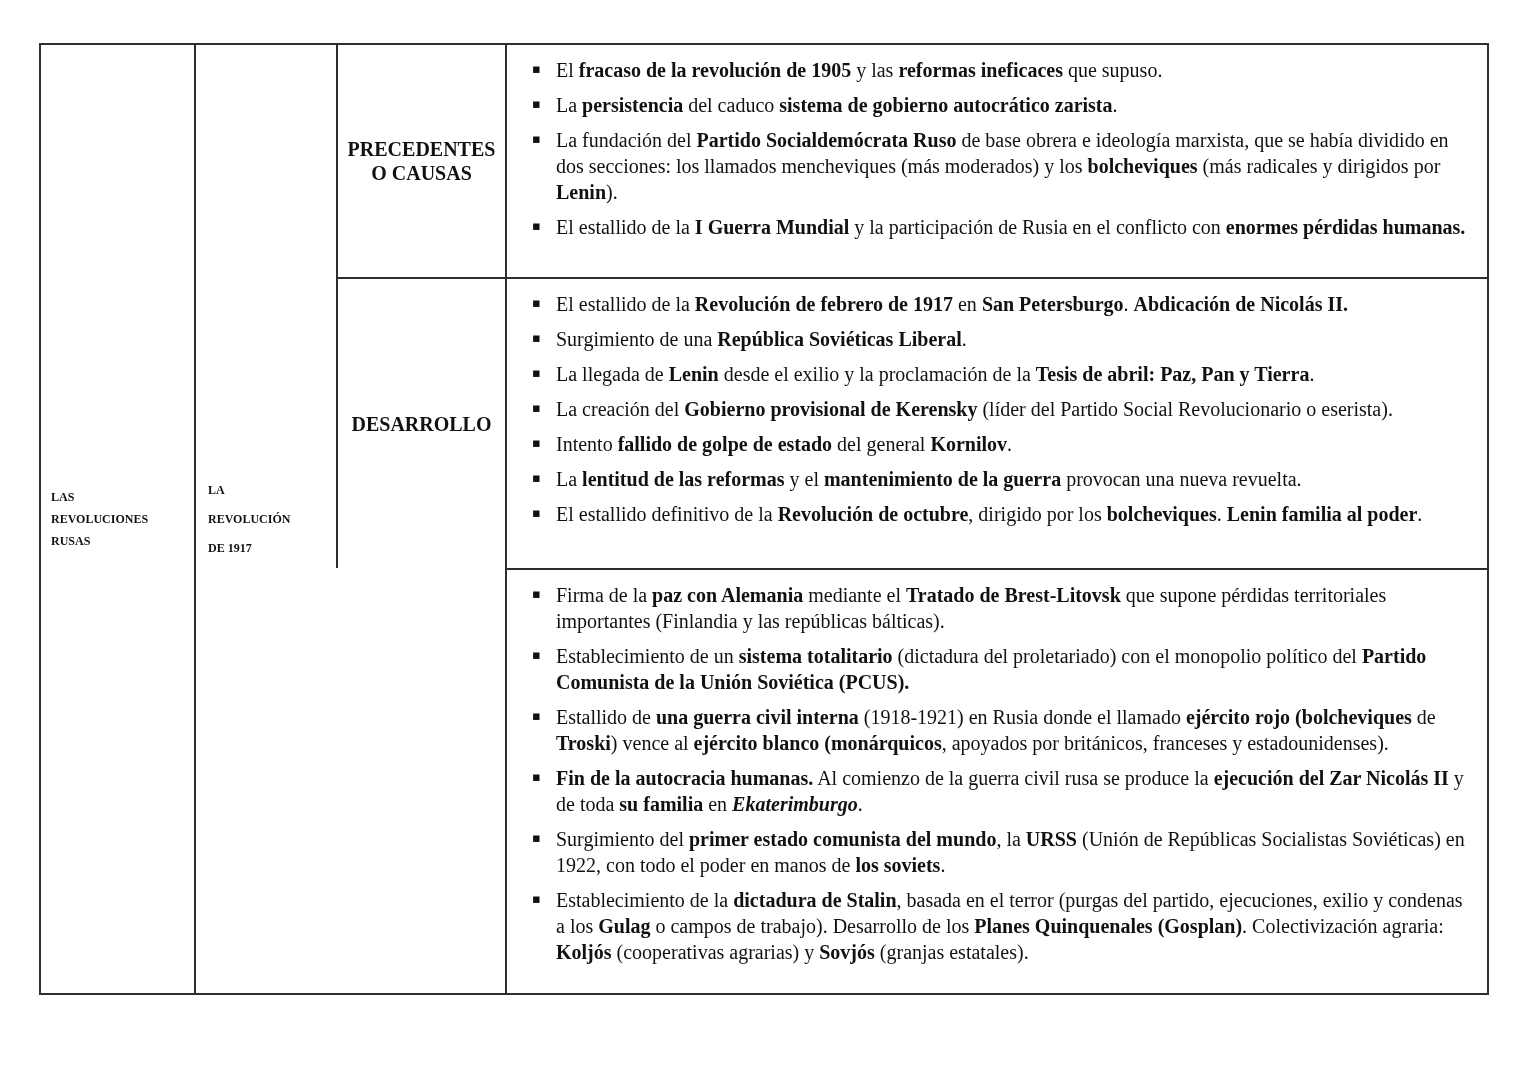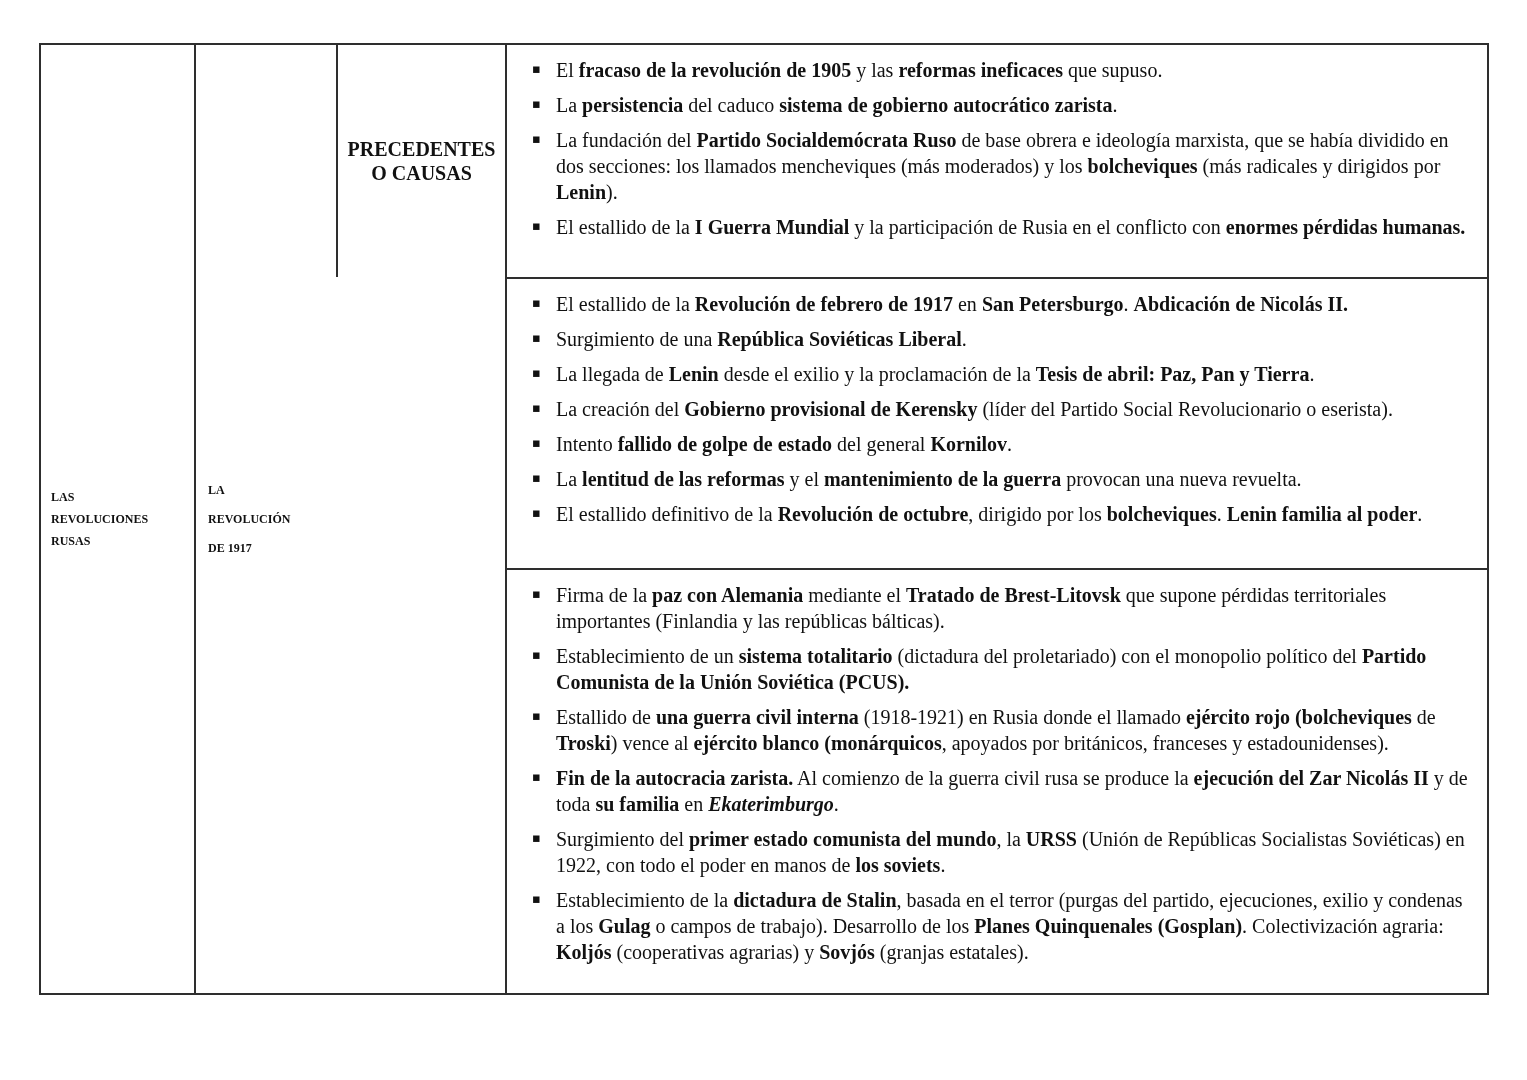--- a/index.html
+++ b/index.html
@@ -69,36 +69,37 @@
   <div class="cell label-cell v-line lc-r1">PRECEDENTES O CAUSAS</div>
   <div class="cell content-cell v-line lc-r1">
     <ul class="bullets">
         <li><span class="marker">▪</span><span>El </span><span class="b">fracaso de la revolución de 1905</span><span> y las </span><span class="b">reformas ineficaces</span><span> que supuso.</span></li>
         <li><span class="marker">▪</span><span>La </span><span class="b">persistencia</span><span> del caduco </span><span class="b">sistema de gobierno autocrático zarista</span><span>.</span></li>
         <li><span class="marker">▪</span><span>La fundación del </span><span class="b">Partido Socialdemócrata Ruso</span><span> de base obrera e ideología marxista, que se había dividido en dos secciones: los llamados mencheviques (más moderados) y los </span><span class="b">bolcheviques</span><span> (más radicales y dirigidos por </span><span class="b">Lenin</span><span>).</span></li>
         <li><span class="marker">▪</span><span>El estallido de la </span><span class="b">I Guerra Mundial</span><span> y la participación de Rusia en el conflicto con </span><span class="b">enormes pérdidas humanas.</span></li>
       </ul>
   </div>
 
+  <div class="cell label-cell v-line h-line lc-r2">DESARROLLO</div>
   <div class="cell content-cell v-line h-line lc-r2">
     <ul class="bullets">
         <li><span class="marker">▪</span><span>El estallido de la </span><span class="b">Revolución de febrero de 1917</span><span> en </span><span class="b">San Petersburgo</span><span>. </span><span class="b">Abdicación de Nicolás II.</span></li>
         <li><span class="marker">▪</span><span>Surgimiento de una </span><span class="b">República Soviéticas Liberal</span><span>.</span></li>
         <li><span class="marker">▪</span><span>La llegada de </span><span class="b">Lenin</span><span> desde el exilio y la proclamación de la </span><span class="b">Tesis de abril: Paz, Pan y Tierra</span><span>.</span></li>
         <li><span class="marker">▪</span><span>La creación del </span><span class="b">Gobierno provisional de Kerensky</span><span> (líder del Partido Social Revolucionario o eserista).</span></li>
         <li><span class="marker">▪</span><span>Intento </span><span class="b">fallido de golpe de estado</span><span> del general </span><span class="b">Kornilov</span><span>.</span></li>
         <li><span class="marker">▪</span><span>La </span><span class="b">lentitud de las reformas</span><span> y el </span><span class="b">mantenimiento de la guerra</span><span> provocan una nueva revuelta.</span></li>
         <li><span class="marker">▪</span><span>El estallido definitivo de la </span><span class="b">Revolución de octubre</span><span>, dirigido por los </span><span class="b">bolcheviques</span><span>. </span><span class="b">Lenin familia al poder</span><span>.</span></li>
       </ul>
   </div>
 
   <div class="cell content-cell v-line h-line lc-r3">
     <ul class="bullets">
         <li><span class="marker">▪</span><span>Firma de la </span><span class="b">paz con Alemania</span><span> mediante el </span><span class="b">Tratado de Brest-Litovsk</span><span> que supone pérdidas territoriales importantes (Finlandia y las repúblicas bálticas).</span></li>
         <li><span class="marker">▪</span><span>Establecimiento de un </span><span class="b">sistema totalitario</span><span> (dictadura del proletariado) con el monopolio político del </span><span class="b">Partido Comunista de la Unión Soviética (PCUS).</span></li>
         <li><span class="marker">▪</span><span>Estallido de </span><span class="b">una guerra civil interna</span><span> (1918-1921) en Rusia donde el llamado </span><span class="b">ejército rojo (bolcheviques</span><span> de </span><span class="b">Troski</span><span>) vence al </span><span class="b">ejército blanco (monárquicos</span><span>, apoyados por británicos, franceses y estadounidenses).</span></li>
-        <li><span class="marker">▪</span><span class="b">Fin de la autocracia zarista.</span><span> Al comienzo de la guerra civil rusa se produce la </span><span class="b">ejecución del Zar Nicolás II</span><span> y de toda </span><span class="b">su familia</span><span> en </span><span class="b i">Ekaterimburgo</span><span>.</span></li>
+        <li><span class="marker">▪</span><span class="b">Fin de la autocracia humanas.</span><span> Al comienzo de la guerra civil rusa se produce la </span><span class="b">ejecución del Zar Nicolás II</span><span> y de toda </span><span class="b">su familia</span><span> en </span><span class="b i">Ekaterimburgo</span><span>.</span></li>
         <li><span class="marker">▪</span><span>Surgimiento del </span><span class="b">primer estado comunista del mundo</span><span>, la </span><span class="b">URSS</span><span> (Unión de Repúblicas Socialistas Soviéticas) en 1922, con todo el poder en manos de </span><span class="b">los soviets</span><span>.</span></li>
         <li><span class="marker">▪</span><span>Establecimiento de la </span><span class="b">dictadura de Stalin</span><span>, basada en el terror (purgas del partido, ejecuciones, exilio y condenas a los </span><span class="b">Gulag</span><span> o campos de trabajo). Desarrollo de los </span><span class="b">Planes Quinquenales (Gosplan)</span><span>. Colectivización agraria: </span><span class="b">Koljós</span><span> (cooperativas agrarias) y </span><span class="b">Sovjós</span><span> (granjas estatales).</span></li>
       </ul>
   </div>
 
 </div>
 
 </body></html>

